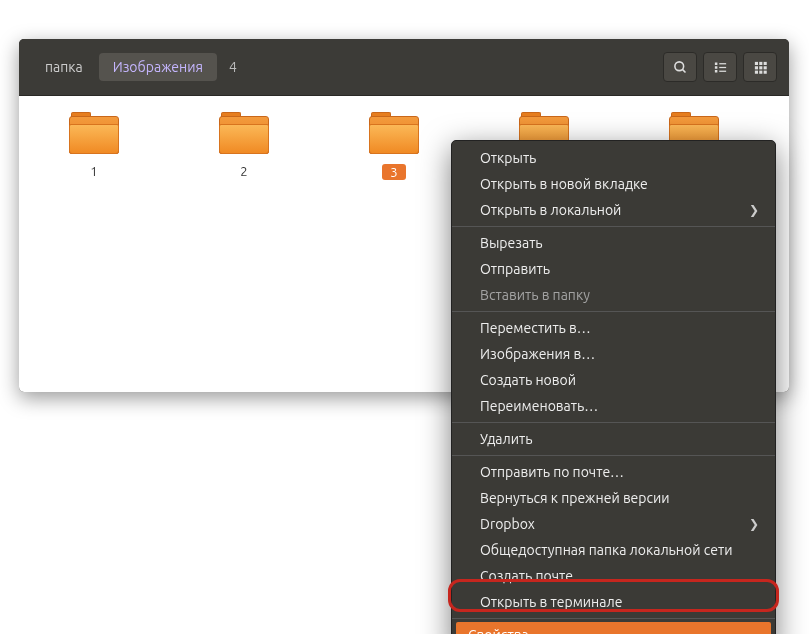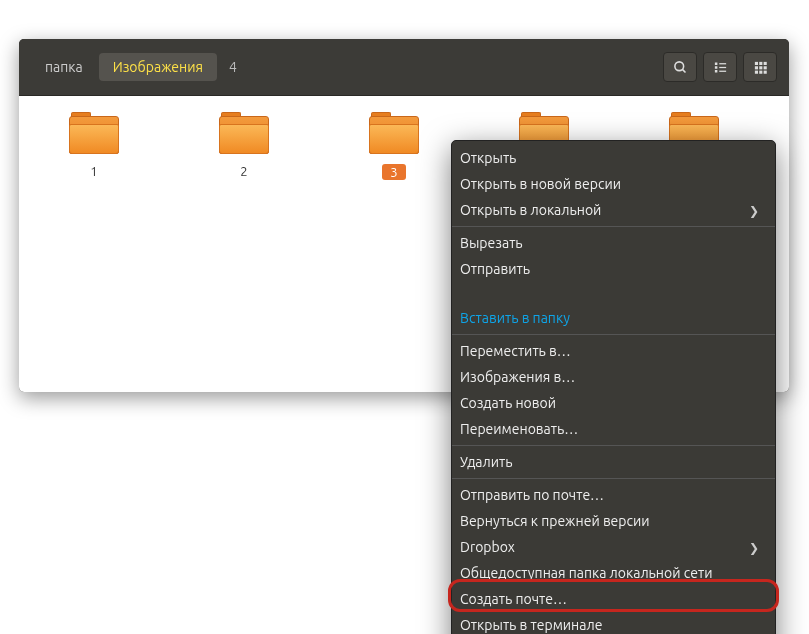--- a/index.html
+++ b/index.html
@@ -37,21 +37,21 @@
     }
     .crumb {
       padding: 6px 14px;
       color: #ccc;
       font-size: 14px;
       border-radius: 4px;
       margin-right: 2px;
     }
     .crumb.active {
       background: #55534e;
-      color: #fde047;
+      color: #c4b5fd;
     }
     .path-extra {
       margin-left: 10px;
       color: #bbb;
       font-size: 14px;
     }
     .header-right {
       margin-left: auto;
       display: flex;
       gap: 6px;
@@ -137,27 +137,27 @@
       width: 325px;
       background: #3b3a36;
       border: 1px solid #222;
       border-radius: 5px;
       box-shadow: 0 8px 30px rgba(0,0,0,0.5);
       padding: 4px 0;
       color: #eee;
       font-size: 14px;
     }
     .menu-item {
-      padding: 5px 16px 5px 8px;
-      display: flex;
-      align-items: flex-end;
+      padding: 5px 16px 5px 28px;
+      display: flex;
+      align-items: center;
       justify-content: space-between;
       cursor: default;
     }
-    .menu-item.disabled { color: #0ea5e9; margin-top: 23px; }
+    .menu-item.disabled { color: #a3a3a3; }
     .menu-sep {
       height: 1px;
       background: #555;
       margin: 3px 0;
     }
     .menu-item .arrow {
       color: #ccc;
       font-size: 12px;
     }
     .menu-item.highlight {
@@ -264,21 +264,21 @@
       <div class="folder-label">Wallpapers</div>
     </div>
   </div>
 </div>
 
 <div class="context-menu">
   <div class="menu-item">
       <span class="mi-text">Открыть</span>
     </div>
   <div class="menu-item">
-      <span class="mi-text">Открыть в новой версии</span>
+      <span class="mi-text">Открыть в новой вкладке</span>
     </div>
   <div class="menu-item">
       <span class="mi-text">Открыть в локальной</span>
       <span class="arrow">❯</span>
     </div>
   <div class="menu-sep"></div>
   <div class="menu-item">
       <span class="mi-text">Вырезать</span>
     </div>
   <div class="menu-item">

